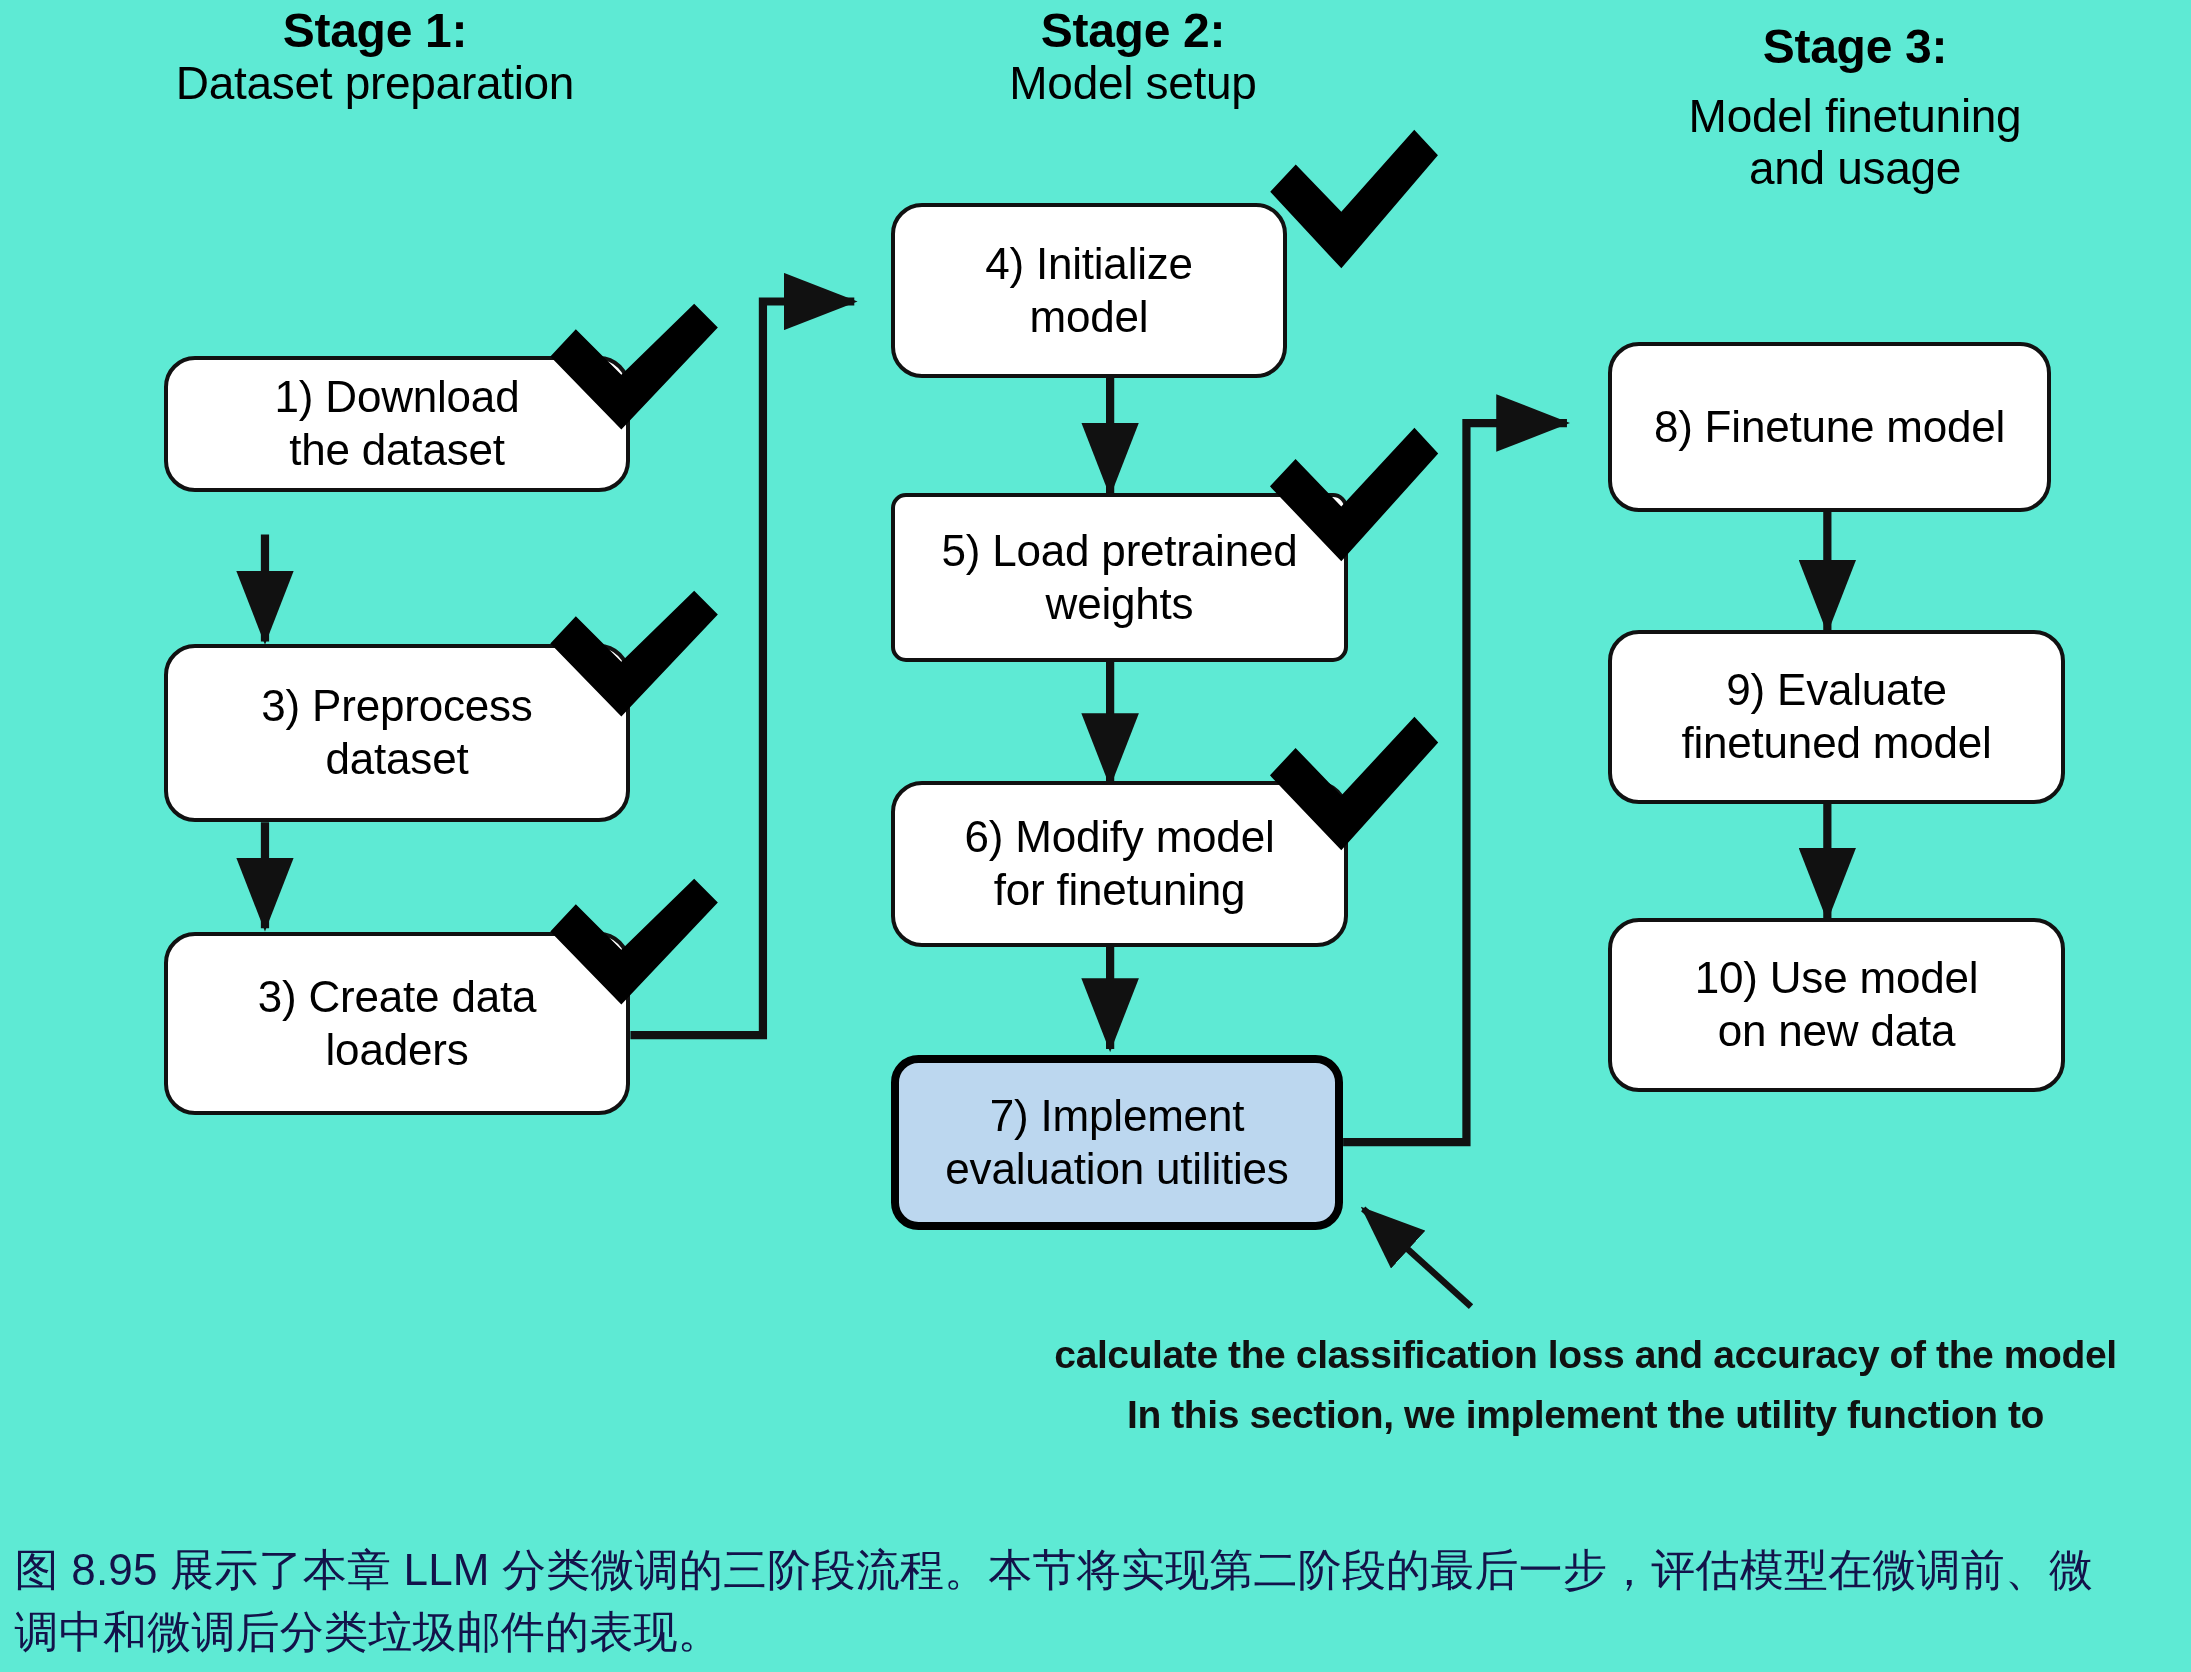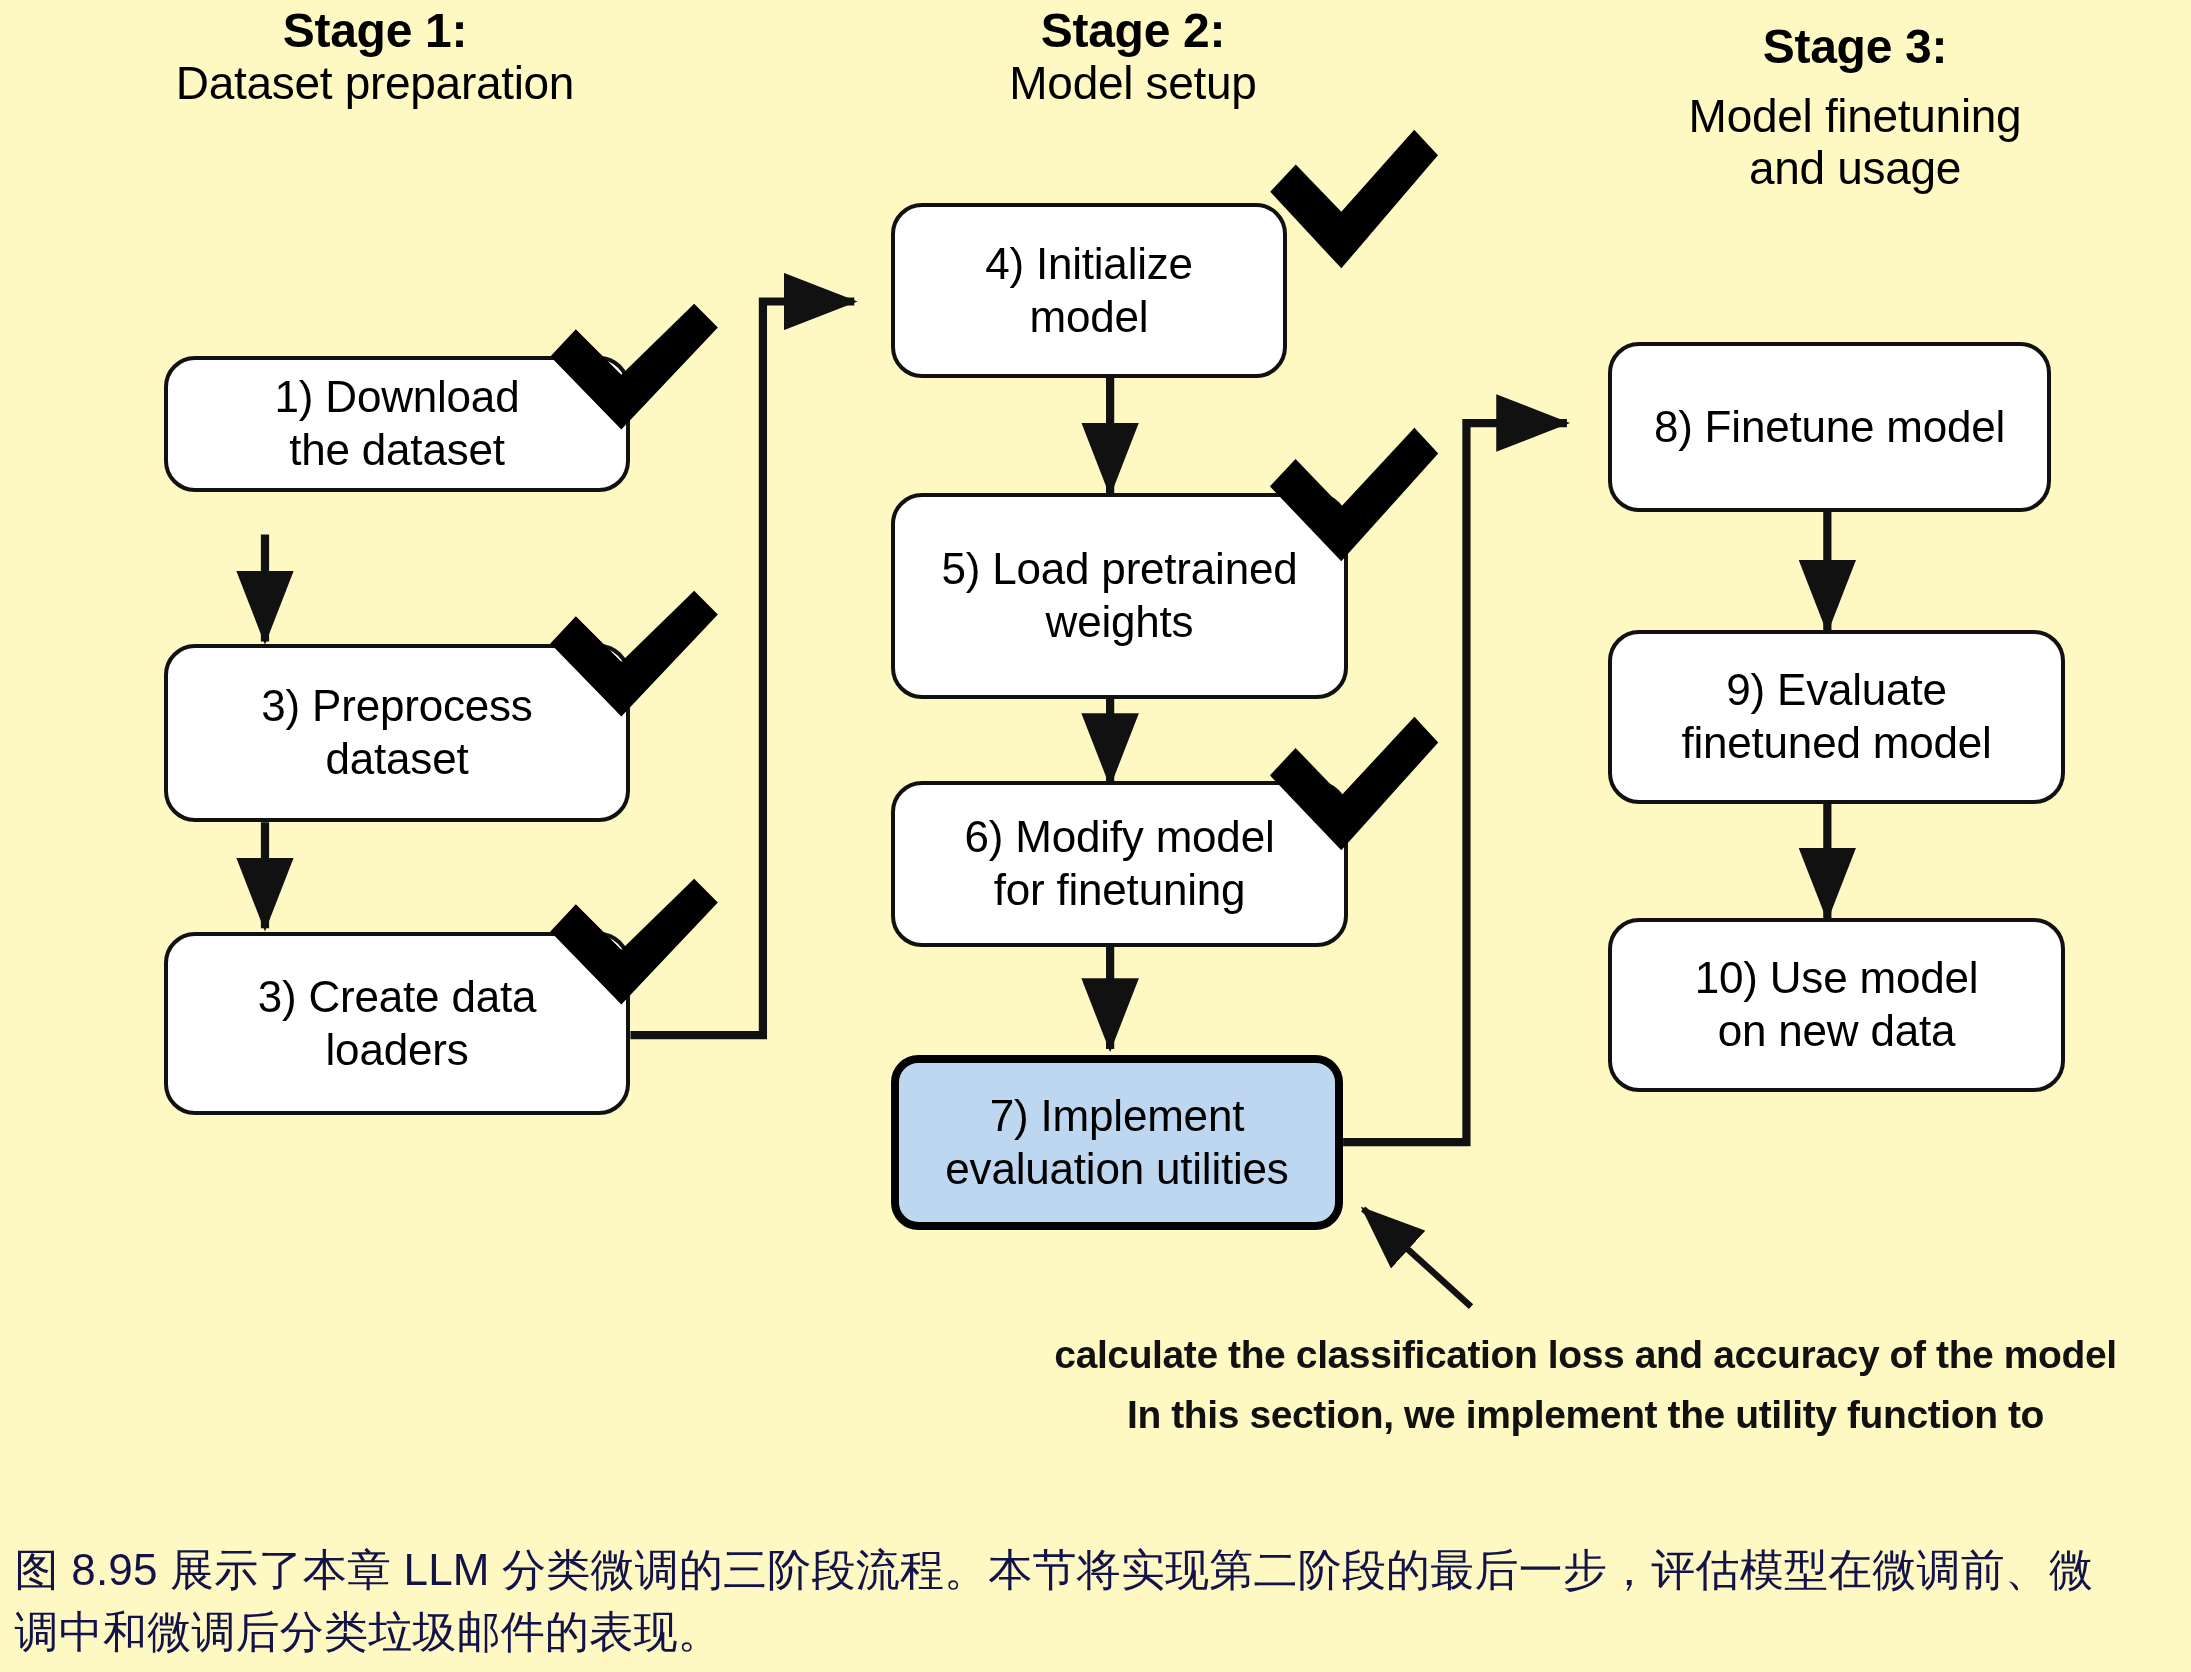--- a/index.html
+++ b/index.html
@@ -7,21 +7,21 @@
     padding: 0;
     background: #ffffff;
   }
   body {
     font-family: "Liberation Sans", sans-serif;
   }
   #stage {
     position: relative;
     width: 2191px;
     height: 1672px;
-    background: #fef9c3;
+    background: #5eead4;
     overflow: hidden;
   }
   
   .stage-head {
     position: absolute;
     text-align: center;
     color: #000000;
     line-height: 1.13;
   }
   .stage-head .s-title {
@@ -163,21 +163,21 @@
   <div class="node" style="left:164px; top:932px; width:466px; height:183px;">
     <span class="label">3) Create data
 loaders</span>
   </div>
 
   <div class="node" style="left:891px; top:203px; width:396px; height:175px;">
     <span class="label">4) Initialize
 model</span>
   </div>
 
-  <div class="node" style="left:891px; top:493px; width:457px; height:206px;">
+  <div class="node" style="left:891px; top:493px; width:457px; height:169px;border-radius:15px;">
     <span class="label">5) Load pretrained
 weights</span>
   </div>
 
   <div class="node" style="left:891px; top:781px; width:457px; height:166px;">
     <span class="label">6) Modify model
 for finetuning</span>
   </div>
 
   <div class="node highlight" style="left:891px; top:1055px; width:452px; height:175px;">

